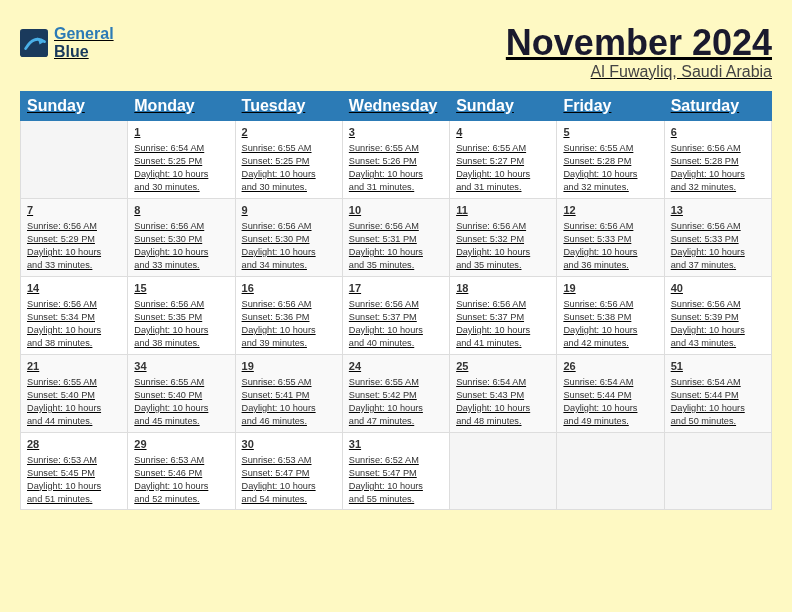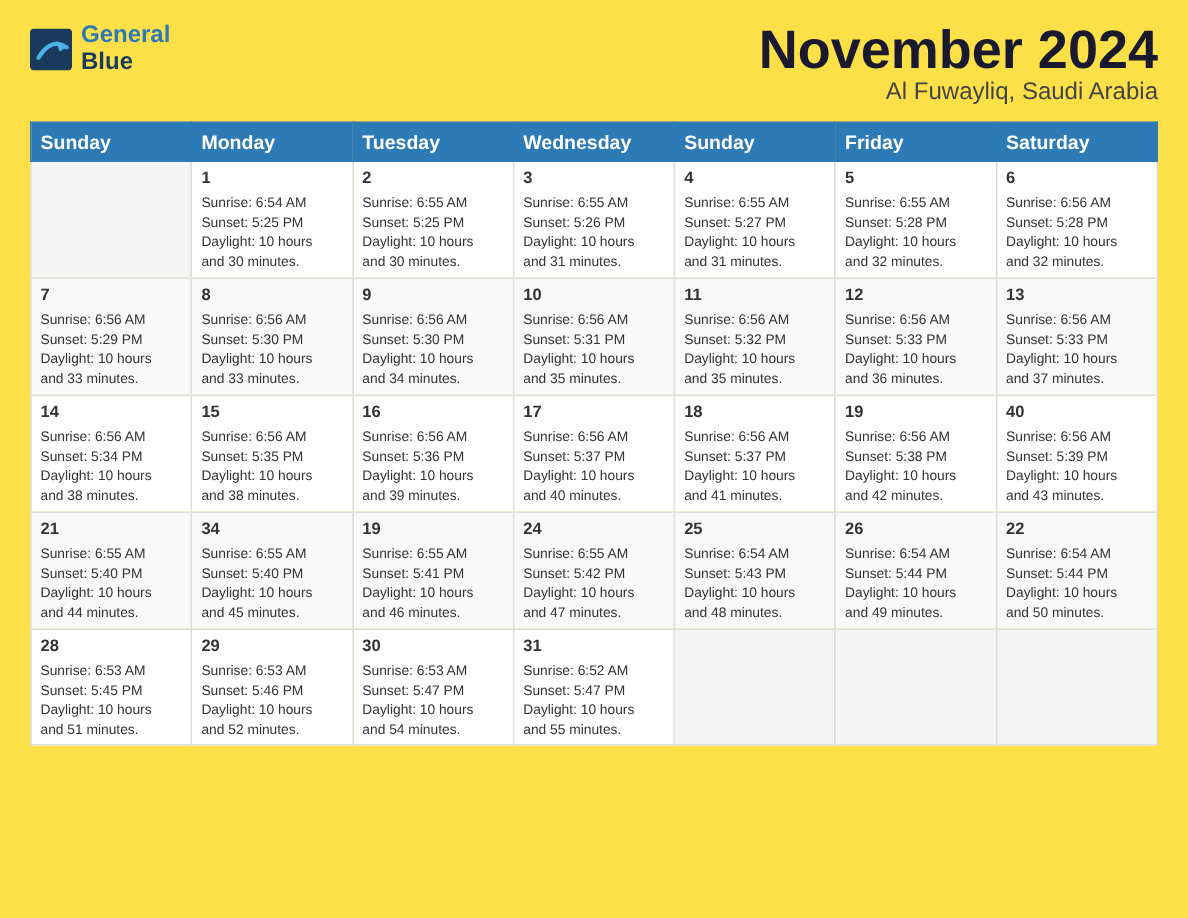--- a/index.html
+++ b/index.html
@@ -6,22 +6,23 @@
     body {
       font-family: Arial, sans-serif;
       background: #fff;
       width: 792px;
       height: 612px;
       overflow: hidden;
     }
     .page {
       width: 792px;
       height: 612px;
-      padding: 15px 20px;
-      background: #fde047;
+      padding: 25px 20px;
+      background: #fef9c3;
+      text-decoration: underline;
     }
     .header {
       display: flex;
       justify-content: space-between;
       align-items: flex-start;
       margin-bottom: 10px;
     }
     .logo {
       display: flex;
       align-items: center;
@@ -49,21 +50,21 @@
       width: 100%;
       border-collapse: collapse;
       font-size: 10px;
     }
     thead tr {
       background: #2c7bb6;
     }
     thead th {
       color: #fff;
       font-weight: bold;
-      font-size: 13px;
+      font-size: 16px;
       padding: 5px 6px;
       text-align: left;
       border: 1px solid #2c7bb6;
     }
     tbody tr {
       border-bottom: 1px solid #ccc;
     }
     tbody td {
       vertical-align: top;
       padding: 4px 6px;
@@ -314,21 +315,21 @@
 and 48 minutes.</div>
           </td>
           <td>
             <div class="day-num">26</div>
             <div class="day-info" style="white-space: pre-line;">Sunrise: 6:54 AM
 Sunset: 5:44 PM
 Daylight: 10 hours
 and 49 minutes.</div>
           </td>
           <td>
-            <div class="day-num">22</div>
+            <div class="day-num">51</div>
             <div class="day-info" style="white-space: pre-line;">Sunrise: 6:54 AM
 Sunset: 5:44 PM
 Daylight: 10 hours
 and 50 minutes.</div>
           </td>
         </tr>
         <tr>
           <td>
             <div class="day-num">28</div>
             <div class="day-info" style="white-space: pre-line;">Sunrise: 6:53 AM

